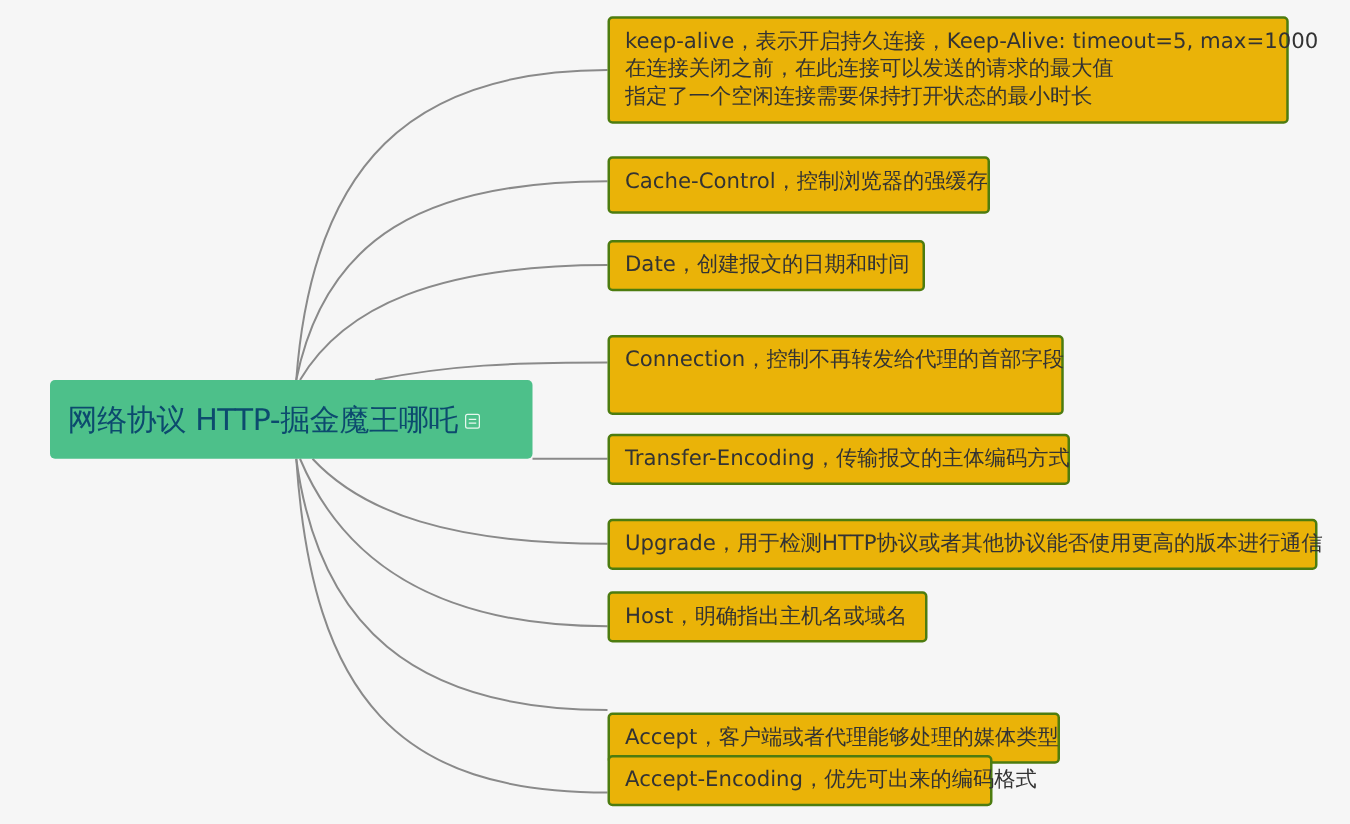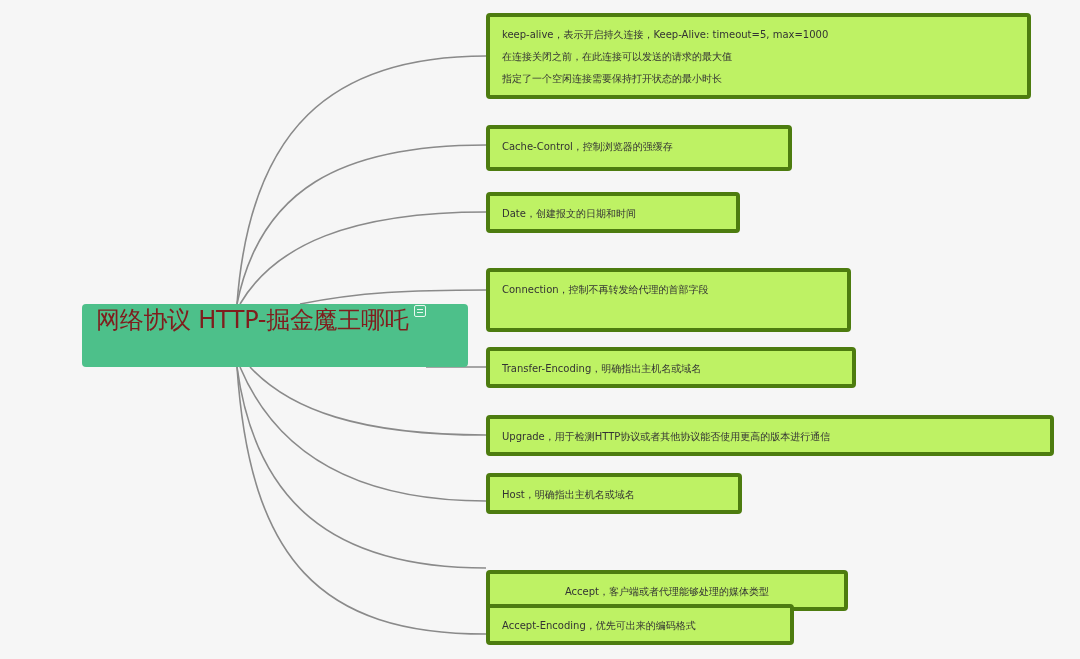--- a/index.html
+++ b/index.html
@@ -7,39 +7,39 @@
       width: 1080px; height: 659px; overflow: hidden;
       background: #f6f6f6;
       position: relative;
       font-family: "DejaVu Sans", "Liberation Sans", sans-serif;
     }
     #connectors { position: absolute; left: 0; top: 0; width: 1080px; height: 659px; }
     #connectors path { fill: none; stroke: #8a8a8a; stroke-width: 1.6; }
     .root {
       position: absolute; left: 40px; top: 304px; width: 386px; height: 63px;
       background: #4dc08a; border-radius: 4px;
-      color: #7f1d1d; box-sizing: border-box;
-      display: flex; align-items: flex-start; padding-left: 14px;
-      font-size: 24px; letter-spacing: -0.3px; margin-left: 42px;
+      color: #0c4a6e; box-sizing: border-box;
+      display: flex; align-items: center; padding-left: 14px;
+      font-size: 24px; letter-spacing: -0.3px;
     }
     .root .note-icon {
       display: inline-block; width: 12px; height: 12px; margin-left: 6px;
       border: 1.4px solid #e8f7ef; border-radius: 2px; box-sizing: border-box;
       position: relative; top: 1px;
     }
     .root .note-icon::before, .root .note-icon::after {
       content: ""; position: absolute; left: 2px; right: 2px; height: 1px; background: #e8f7ef;
     }
     .root .note-icon::before { top: 3px; }
     .root .note-icon::after { top: 6px; }
     .node {
       position: absolute; left: 486px;
-      background: #bef264; border: 4px solid #4d7c0f; border-radius: 4px;
+      background: #eab308; border: 2px solid #4d7c0f; border-radius: 4px;
       box-sizing: border-box; padding: 7px 12px 0 12px;
-      color: #333333; font-size: 10px; line-height: 22px; white-space: nowrap;
+      color: #333333; font-size: 17px; line-height: 22px; white-space: nowrap;
     }
     .node .line { display: block; }
   </style>
 </head>
 <body>
 
 <svg id="connectors" xmlns="http://www.w3.org/2000/svg">
   <path d="M237,304 C250,130 330,56 486,56"></path>
   <path d="M237,304 C260,190 340,145 486,145"></path>
   <path d="M240,304 C275,245 350,212 486,212"></path>
@@ -68,21 +68,21 @@
 
 <div class="node" style="top:192px; width:254px; height:41px;">
   <span class="line">Date，创建报文的日期和时间</span>
 </div>
 
 <div class="node" style="top:268px; width:365px; height:64px;">
   <span class="line">Connection，控制不再转发给代理的首部字段</span>
 </div>
 
 <div class="node" style="top:347px; width:370px; height:41px;">
-  <span class="line">Transfer-Encoding，明确指出主机名或域名</span>
+  <span class="line">Transfer-Encoding，传输报文的主体编码方式</span>
 </div>
 
 <div class="node" style="top:415px; width:568px; height:41px;">
   <span class="line">Upgrade，用于检测HTTP协议或者其他协议能否使用更高的版本进行通信</span>
 </div>
 
 <div class="node" style="top:473px; width:256px; height:41px;">
   <span class="line">Host，明确指出主机名或域名</span>
 </div>
 

